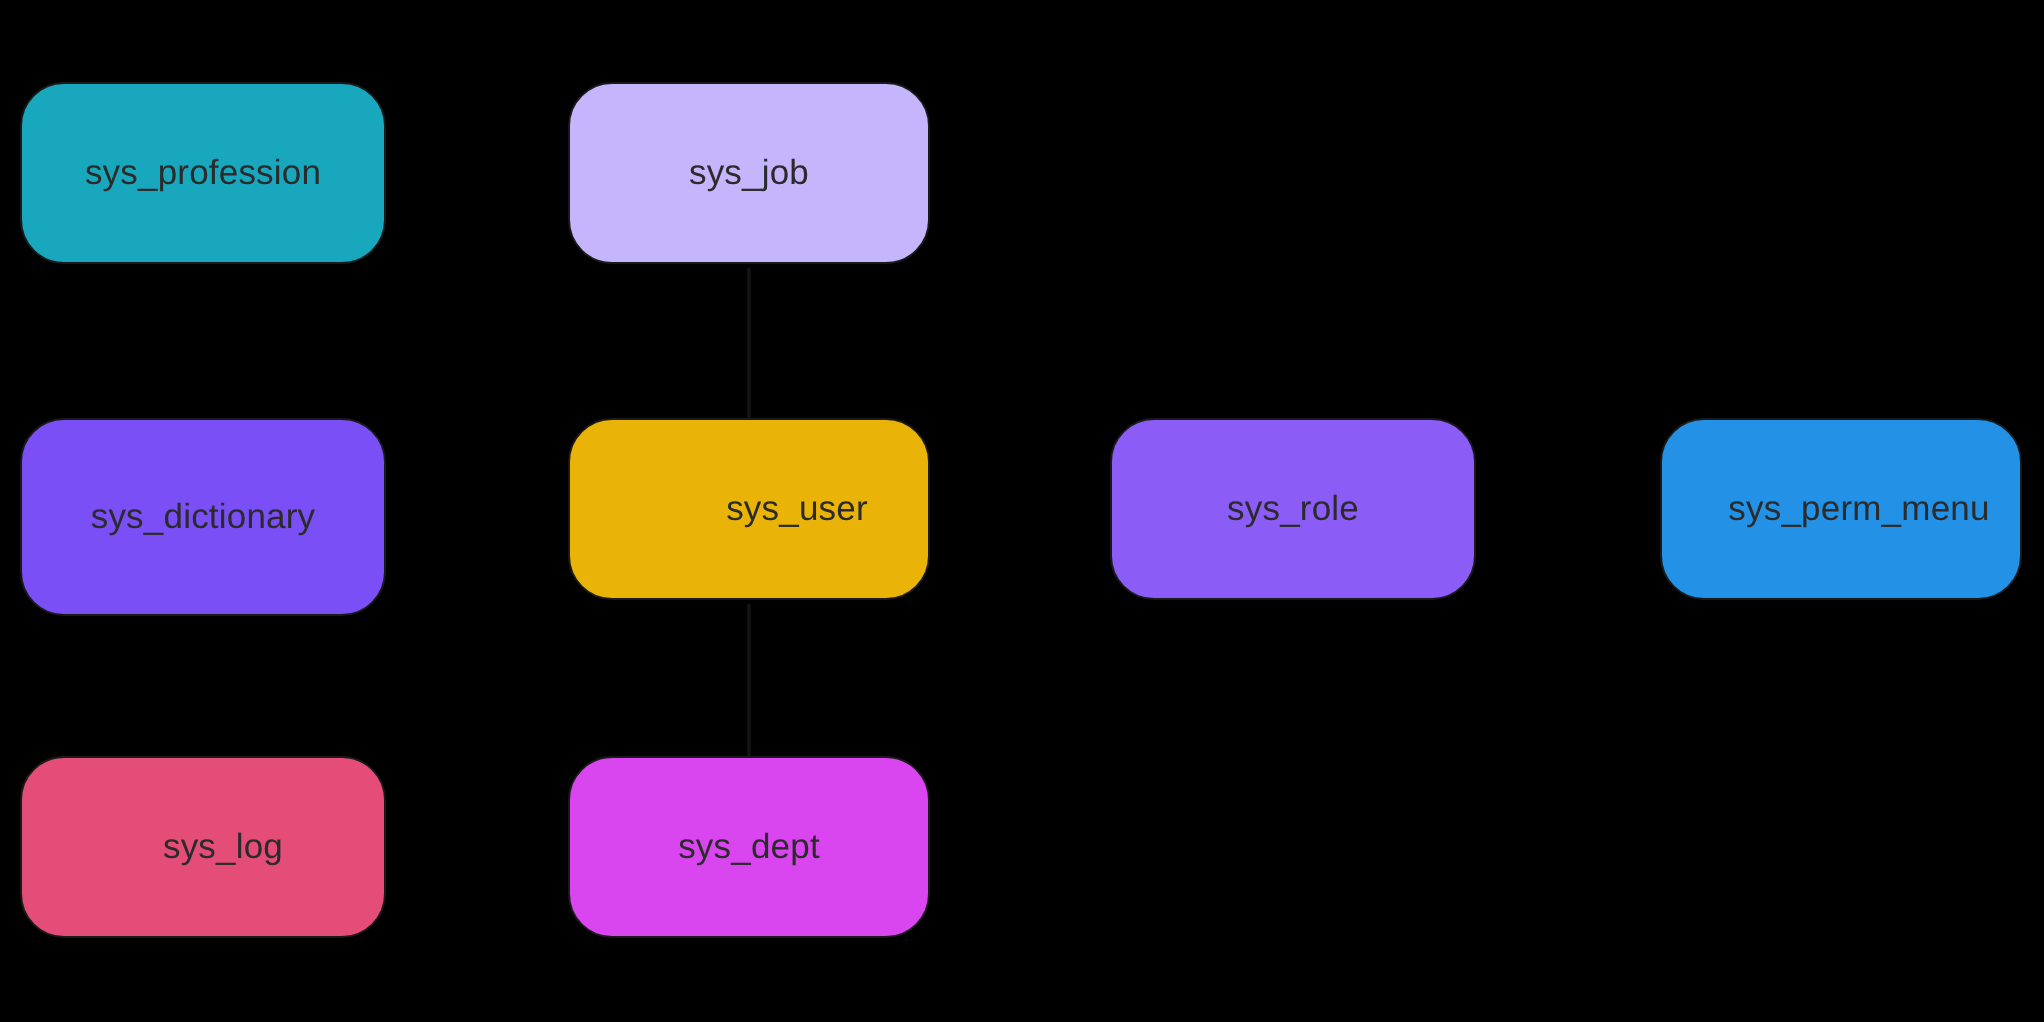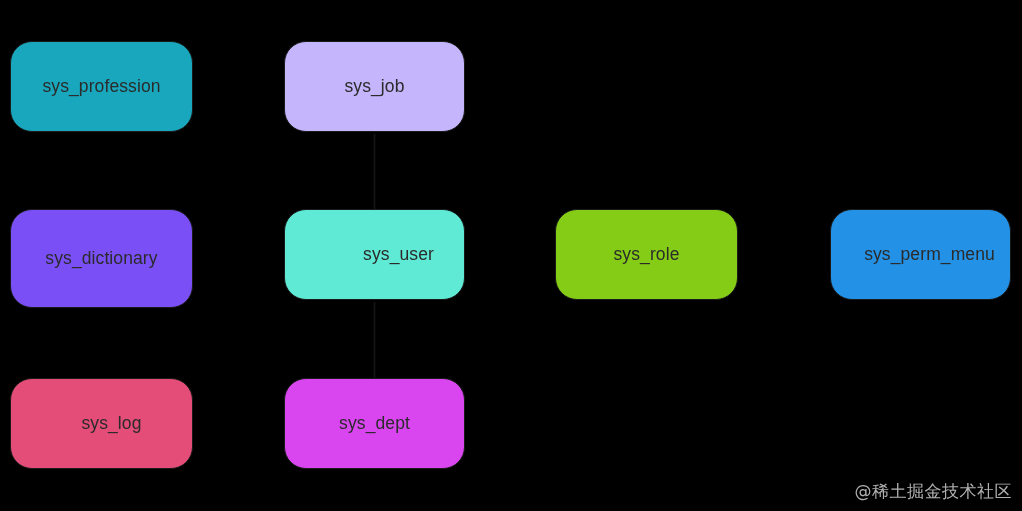--- a/index.html
+++ b/index.html
@@ -73,32 +73,31 @@
   <div id="node-layer">
       <div class="node" style="left: 10px; top: 41px; width: 183px; height: 91px; background: rgb(25, 167, 189); border-color: rgb(26, 26, 26);">
         <span class="node-label" style="color: rgb(43, 43, 43);">sys_profession</span>
       </div>
       <div class="node" style="left: 284px; top: 41px; width: 181px; height: 91px; background: #c4b5fd; border-color: rgb(26, 26, 26);">
         <span class="node-label" style="color: rgb(43, 43, 43);">sys_job</span>
       </div>
       <div class="node" style="left: 10px; top: 209px; width: 183px; height: 99px; background: rgb(122, 79, 245); border-color: rgb(26, 26, 26);">
         <span class="node-label" style="color: rgb(43, 43, 43);">sys_dictionary</span>
       </div>
-      <div class="node" style="left: 284px; top: 209px; width: 181px; height: 91px; background: #5eead4; border-color: rgb(26, 26, 26); padding-left: 48px;">
+      <div class="node" style="left: 284px; top: 209px; width: 181px; height: 91px; background: #eab308; border-color: rgb(26, 26, 26); padding-left: 48px;">
         <span class="node-label" style="color: rgb(43, 43, 43);">sys_user</span>
       </div>
-      <div class="node" style="left: 555px; top: 209px; width: 183px; height: 91px; background: #84cc16; border-color: rgb(26, 26, 26);">
+      <div class="node" style="left: 555px; top: 209px; width: 183px; height: 91px; background: #8b5cf6; border-color: rgb(26, 26, 26);">
         <span class="node-label" style="color: rgb(43, 43, 43);">sys_role</span>
       </div>
       <div class="node" style="left: 830px; top: 209px; width: 181px; height: 91px; background: rgb(35, 146, 230); border-color: rgb(26, 26, 26); padding-left: 18px;">
         <span class="node-label" style="color: rgb(43, 43, 43);">sys_perm_menu</span>
       </div>
       <div class="node" style="left: 10px; top: 378px; width: 183px; height: 91px; background: rgb(227, 77, 120); border-color: rgb(26, 26, 26); padding-left: 20px;">
         <span class="node-label" style="color: rgb(43, 43, 43);">sys_log</span>
       </div>
       <div class="node" style="left: 284px; top: 378px; width: 181px; height: 91px; background: #d946ef; border-color: rgb(26, 26, 26);">
         <span class="node-label" style="color: rgb(43, 43, 43);">sys_dept</span>
       </div>
     </div>
 
-  <div id="watermark">@稀土掘金技术社区</div>
 
 </div>
 
 </body></html>

